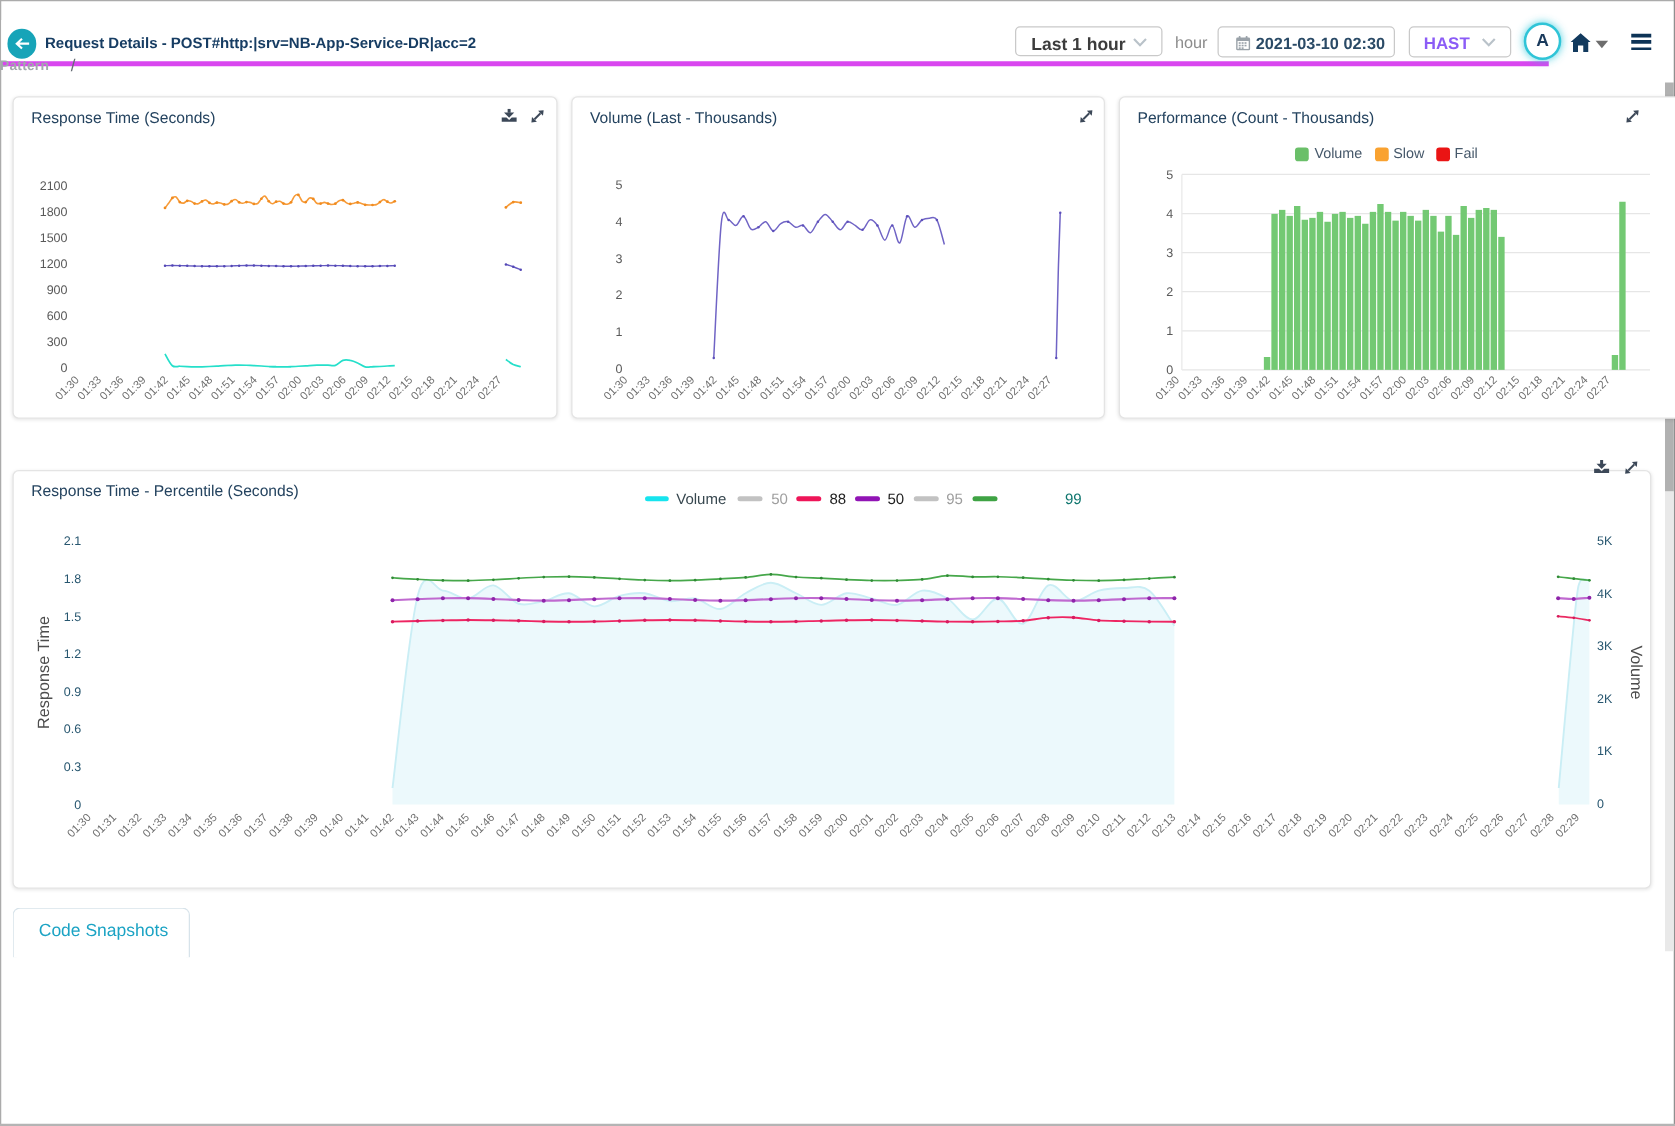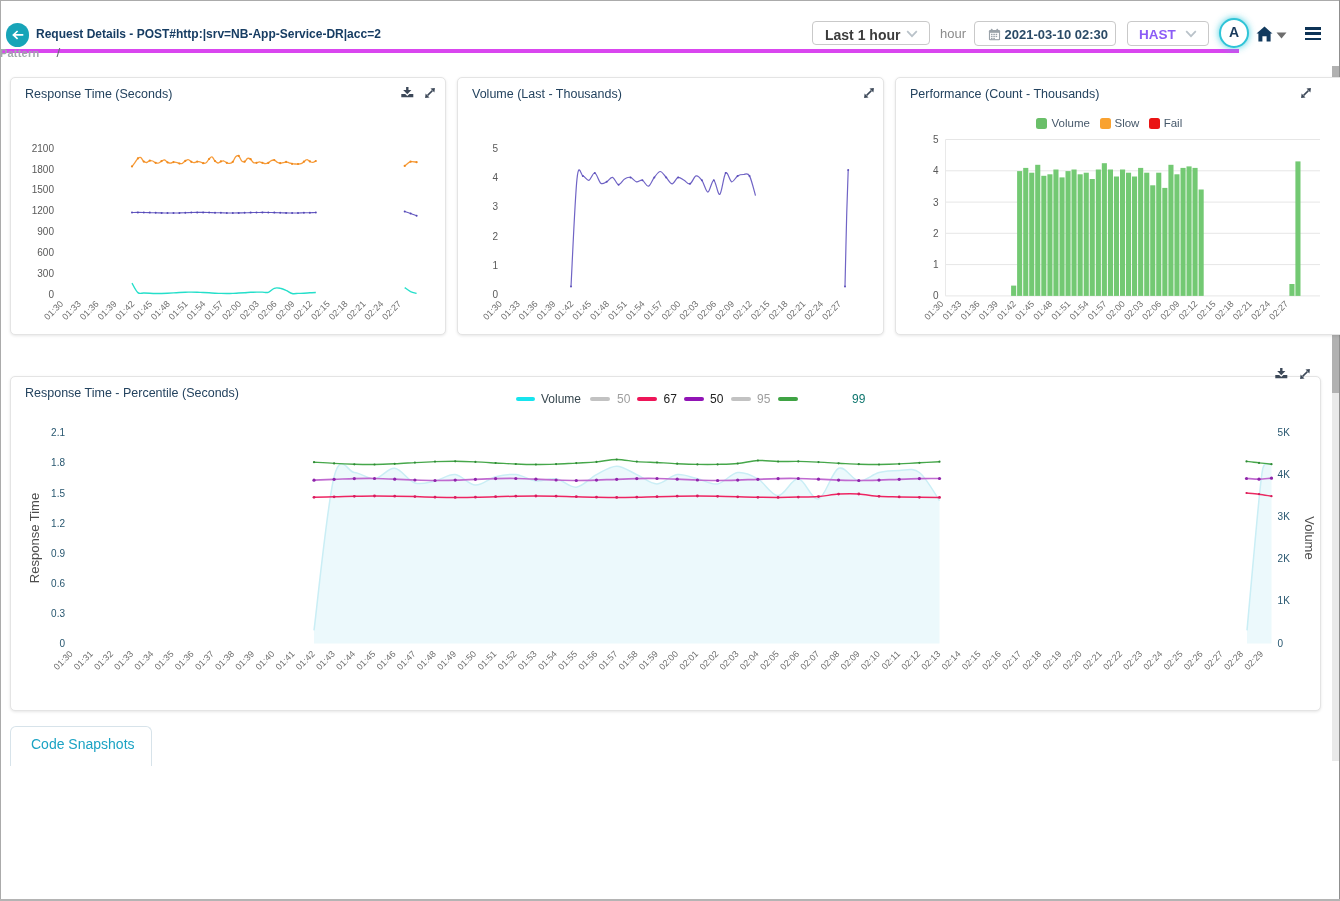--- a/index.html
+++ b/index.html
@@ -121,21 +121,21 @@
 <path d="M3.6 8.4 L8.4 3.6" stroke="#3c4858" stroke-width="1.5" fill="none"></path>
 <path d="M10.9 1.1 L10.4 5.5 L6.5 1.6 Z" fill="#3c4858"></path>
 <path d="M1.1 10.9 L1.6 6.5 L5.5 10.4 Z" fill="#3c4858"></path>
 </svg>
 
 <span class="abs" style="left:515.5px;top:397px;width:19.5px;height:4px;border-radius:2px;background:#17e4ee"></span>
 <span class="abs" style="left:541px;top:392px;font-size:12px;color:#37474f">Volume</span>
 <span class="abs" style="left:590px;top:397px;width:19.5px;height:4px;border-radius:2px;background:#c2c2c2"></span>
 <span class="abs" style="left:617px;top:392px;font-size:12px;color:#9e9e9e">50</span>
 <span class="abs" style="left:637px;top:397px;width:19.5px;height:4px;border-radius:2px;background:#ee1558"></span>
-<span class="abs" style="left:663.5px;top:392px;font-size:12px;color:#212121">67</span>
+<span class="abs" style="left:663.5px;top:392px;font-size:12px;color:#212121">88</span>
 <span class="abs" style="left:684px;top:397px;width:19.5px;height:4px;border-radius:2px;background:#9114b5"></span>
 <span class="abs" style="left:710px;top:392px;font-size:12px;color:#212121">50</span>
 <span class="abs" style="left:731px;top:397px;width:19.5px;height:4px;border-radius:2px;background:#c2c2c2"></span>
 <span class="abs" style="left:757px;top:392px;font-size:12px;color:#9e9e9e">95</span>
 <span class="abs" style="left:778px;top:397px;width:19.5px;height:4px;border-radius:2px;background:#3fa344"></span>
 <span class="abs" style="left:852px;top:392px;font-size:12px;color:#0f766e">99</span>
 
 <div class="abs" style="left:10px;top:726px;width:142px;height:40px;border:1px solid #d7e3ea;border-bottom:none;border-radius:6px 6px 0 0"></div>
 <span class="abs" style="left:31px;top:736px;font-size:14px;color:#1ba3c4">Code Snapshots</span>
 

